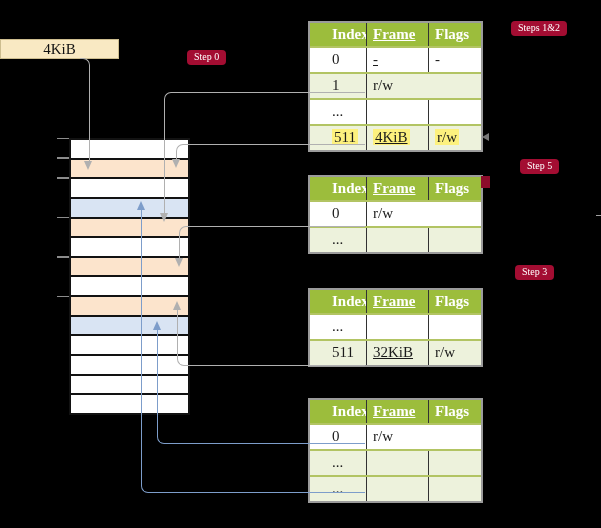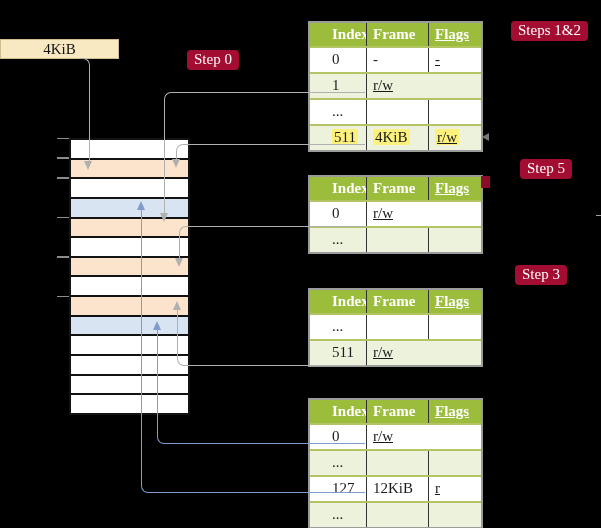--- a/index.html
+++ b/index.html
@@ -9,21 +9,21 @@
   }
   
   #frame-box{
     position:absolute;left:0;top:39px;width:117px;height:18px;
     background:var(--cream);border:1px solid #cdbd8f;
     text-align:center;font-size:15px;line-height:18px;color:#111;
   }
   
   .badge{
     position:absolute;background:var(--crimson);color:#fff;
-    font-size:15px;line-height:1;padding:2px 7px 3px;border-radius:4px;
+    font-size:10px;line-height:1;padding:2px 7px 3px;border-radius:4px;
     white-space:nowrap;
   }
   #badge-step0{left:187px;top:50px;}
   #badge-steps12{left:511px;top:21px;}
   #badge-step3{left:520px;top:159px;}
   #badge-step4{left:515px;top:265px;}
   
   #memcol{
     position:absolute;left:69px;top:138px;width:121px;height:277px;
     background:#121212;display:flex;flex-direction:column;gap:2px;
@@ -40,21 +40,21 @@
     border:2px solid #9b9b9b;background:#fff;
   }
   .pt-head{display:flex;background:var(--green);height:23px;}
   .pt-row{display:flex;height:24px;border-top:2px solid var(--sep);}
   .pt-row.shaded{background:var(--rowgreen);}
   .cell{
     box-sizing:border-box;padding-left:6px;font-size:15px;line-height:23px;
     overflow:hidden;white-space:nowrap;color:#1a1a1a;
   }
   .pt-head .cell{color:#fff;font-weight:bold;line-height:22px;}
-  .c0{width:56px;padding-left:22px;}.c1{width:62px;}.c2{flex:1;text-decoration:underline;}
+  .c0{width:56px;padding-left:22px;}.c1{width:62px;text-decoration:underline;}.c2{flex:1;}
   .cell + .cell{border-left:1px solid #323232;}
   .hl{background:var(--yellow);padding:0 2px;}
   
   .conn{position:absolute;}
   .conn.tl{border-top:1.5px solid;border-left:1.5px solid;border-top-left-radius:7px;}
   .conn.bl{border-bottom:1.5px solid;border-left:1.5px solid;border-bottom-left-radius:7px;}
   .conn.tr{border-top:1.5px solid;border-right:1.5px solid;border-top-right-radius:7px;}
   .conn.gray{border-color:var(--agray);}
   .conn.blue{border-color:var(--ablue);}
   .ahead{position:absolute;width:0;height:0;border-left:4.5px solid transparent;border-right:4.5px solid transparent;}
@@ -143,42 +143,38 @@
         <div class="cell c1">Frame</div>
         <div class="cell c2">Flags</div>
       </div>
       <div class="pt-row">
         <div class="cell c0">...</div>
         <div class="cell c1"></div>
         <div class="cell c2"></div>
       </div>
       <div class="pt-row shaded">
         <div class="cell c0">511</div>
+        <div class="cell c1">32KiB</div>
         <div class="cell c2">r/w</div>
       </div>
     </div>
   <div class="ptable" id="pt3" style="top:398px">
       <div class="pt-head">
         <div class="cell c0">Index</div>
         <div class="cell c1">Frame</div>
         <div class="cell c2">Flags</div>
       </div>
       <div class="pt-row">
         <div class="cell c0">0</div>
         <div class="cell c2">r/w</div>
       </div>
       <div class="pt-row shaded">
         <div class="cell c0">...</div>
         <div class="cell c1"></div>
         <div class="cell c2"></div>
-      </div>
-      <div class="pt-row">
-        <div class="cell c0">127</div>
-        <div class="cell c1">12KiB</div>
-        <div class="cell c2">r</div>
       </div>
       <div class="pt-row shaded">
         <div class="cell c0">...</div>
         <div class="cell c1"></div>
         <div class="cell c2"></div>
       </div>
     </div>
 
   <div id="edge-dash"></div>
   <div id="red-remnant"></div>

